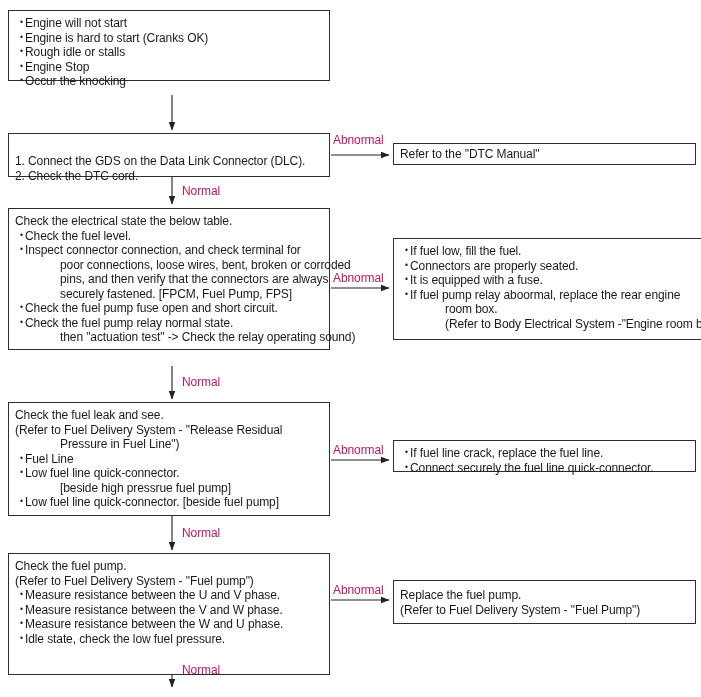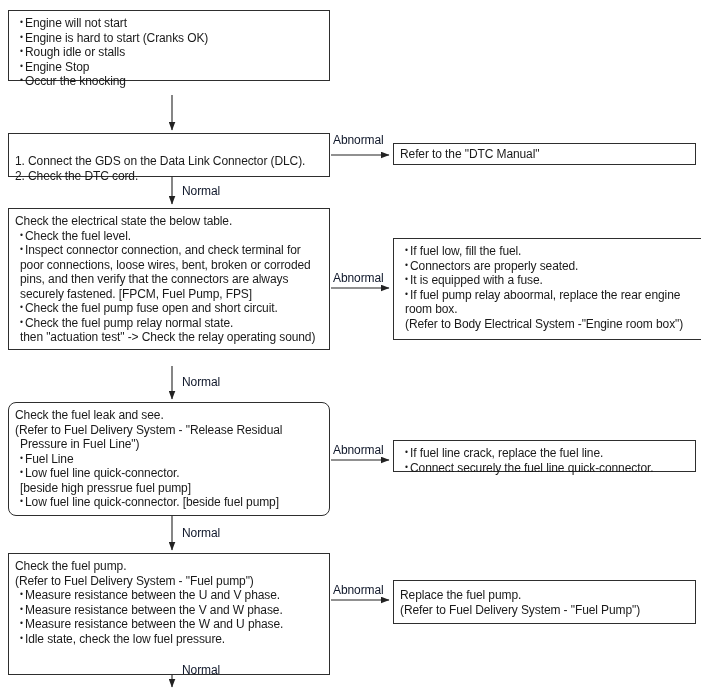--- a/index.html
+++ b/index.html
@@ -30,44 +30,44 @@
     position: absolute;
     box-sizing: border-box;
     border: 1px solid #2e2e2e;
     background: #ffffff;
     padding: 5px 6px 0 6px;
     letter-spacing: -0.1px;
   }
   .L0 { left: 8px;   top: 10px;  width: 322px; height: 71px; }
   .L1 { left: 8px;   top: 133px; width: 322px; height: 44px; padding-top: 20px; }
   .L2 { left: 8px;   top: 208px; width: 322px; height: 142px; }
-  .L3 { left: 8px;   top: 402px; width: 322px; height: 114px; border-radius: 8px; }
+  .L3 { left: 8px;   top: 402px; width: 322px; height: 114px; }
   .L4 { left: 8px;   top: 553px; width: 322px; height: 122px; }
   .R0 { left: 393px; top: 143px; width: 303px; height: 22px; padding-top: 3px; }
   .R1 { left: 393px; top: 238px; width: 323px; height: 102px; }
   .R2 { left: 393px; top: 440px; width: 303px; height: 32px; }
   .R3 { left: 393px; top: 580px; width: 303px; height: 44px; padding-top: 7px; }
   .ln {
     white-space: nowrap;
   }
   .ln.b { padding-left: 5px; }
-  .ln.c { padding-left: 5px; }
+  .ln.c { padding-left: 5px; margin-left: 40px; }
   .bullet {
     display: inline-block;
     width: 5px;
     font-size: 8.5px;
     vertical-align: top;
     line-height: 12px;
   }
   .lbl {
     position: absolute;
     font-size: 12px;
     line-height: 14px;
     white-space: nowrap;
-    color: #0f172a;
+    color: #be185d;
     letter-spacing: -0.1px;
   }
   .lbl-n1 { left: 182px; top: 184px; }
   .lbl-n2 { left: 182px; top: 375px; }
   .lbl-n3 { left: 182px; top: 526px; }
   .lbl-n4 { left: 182px; top: 663px; }
   .lbl-a1 { left: 333px; top: 133px; }
   .lbl-a2 { left: 333px; top: 271px; }
   .lbl-a3 { left: 333px; top: 443px; }
   .lbl-a4 { left: 333px; top: 583px; }

